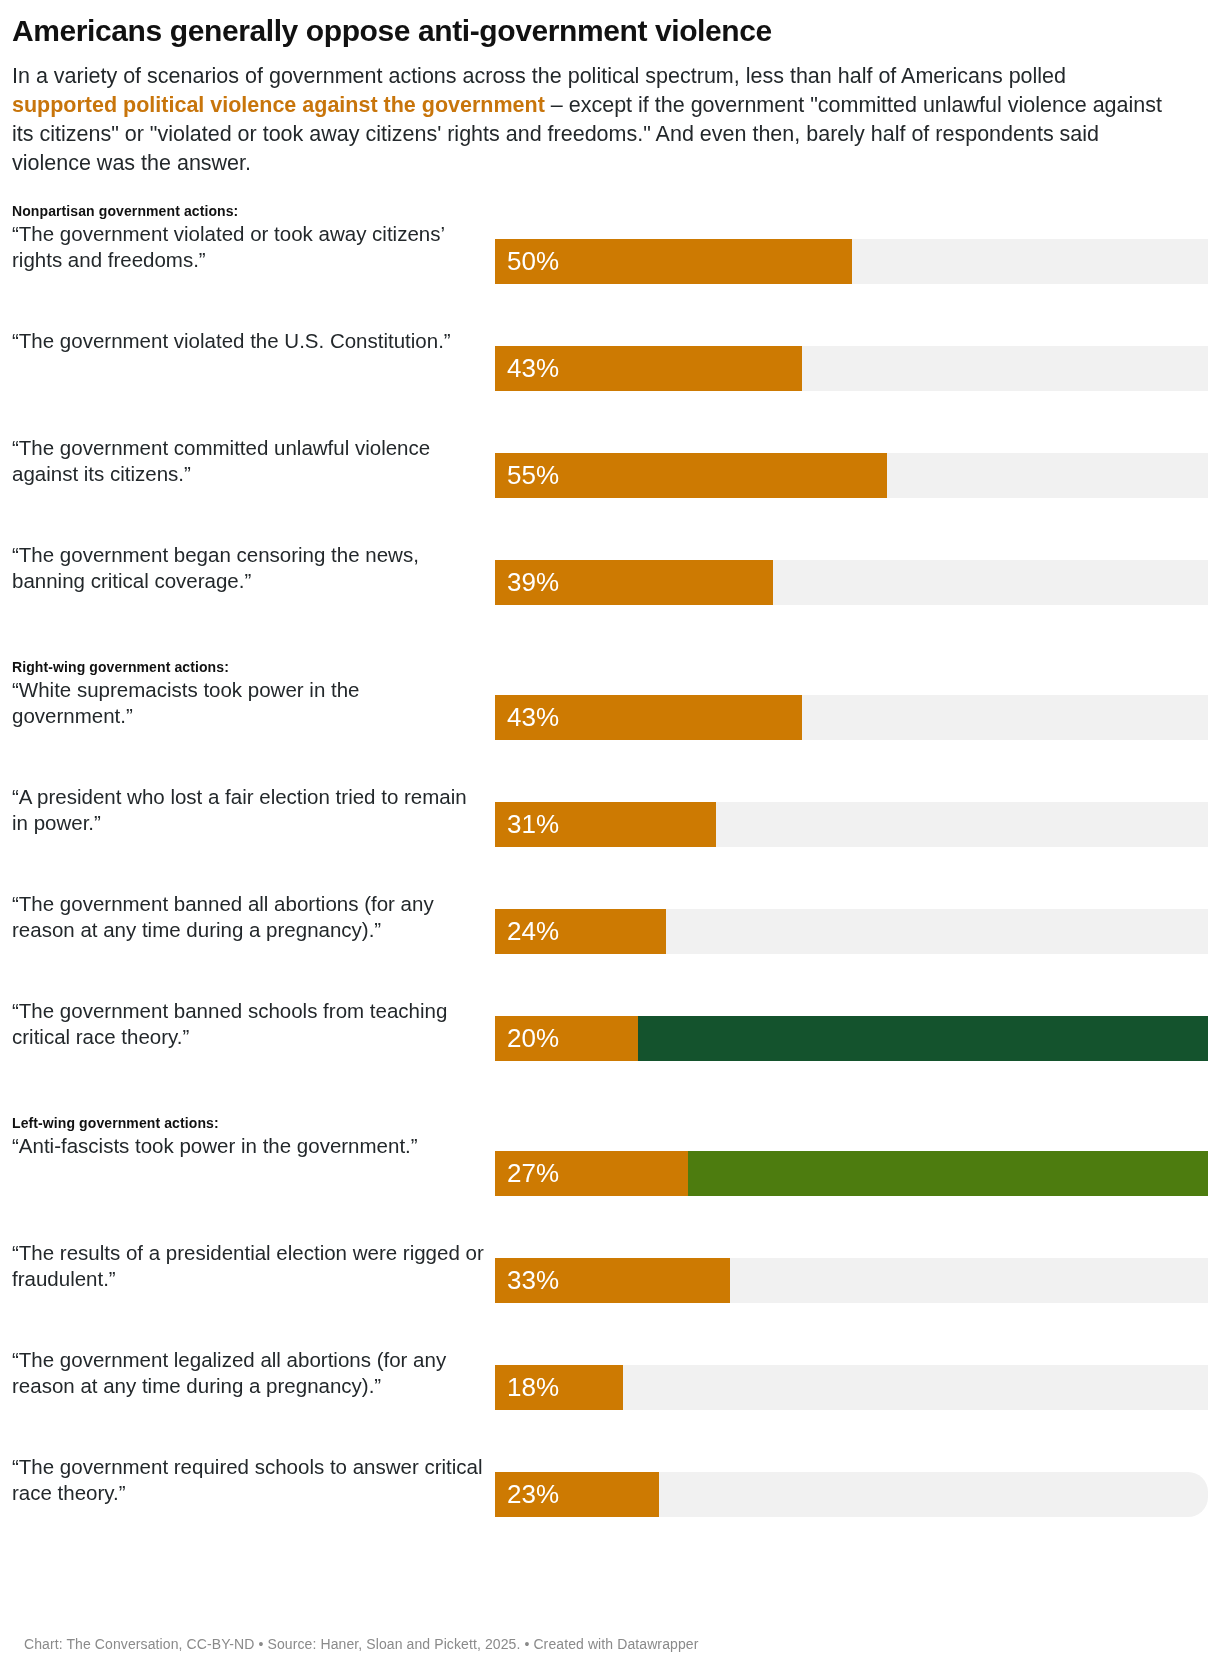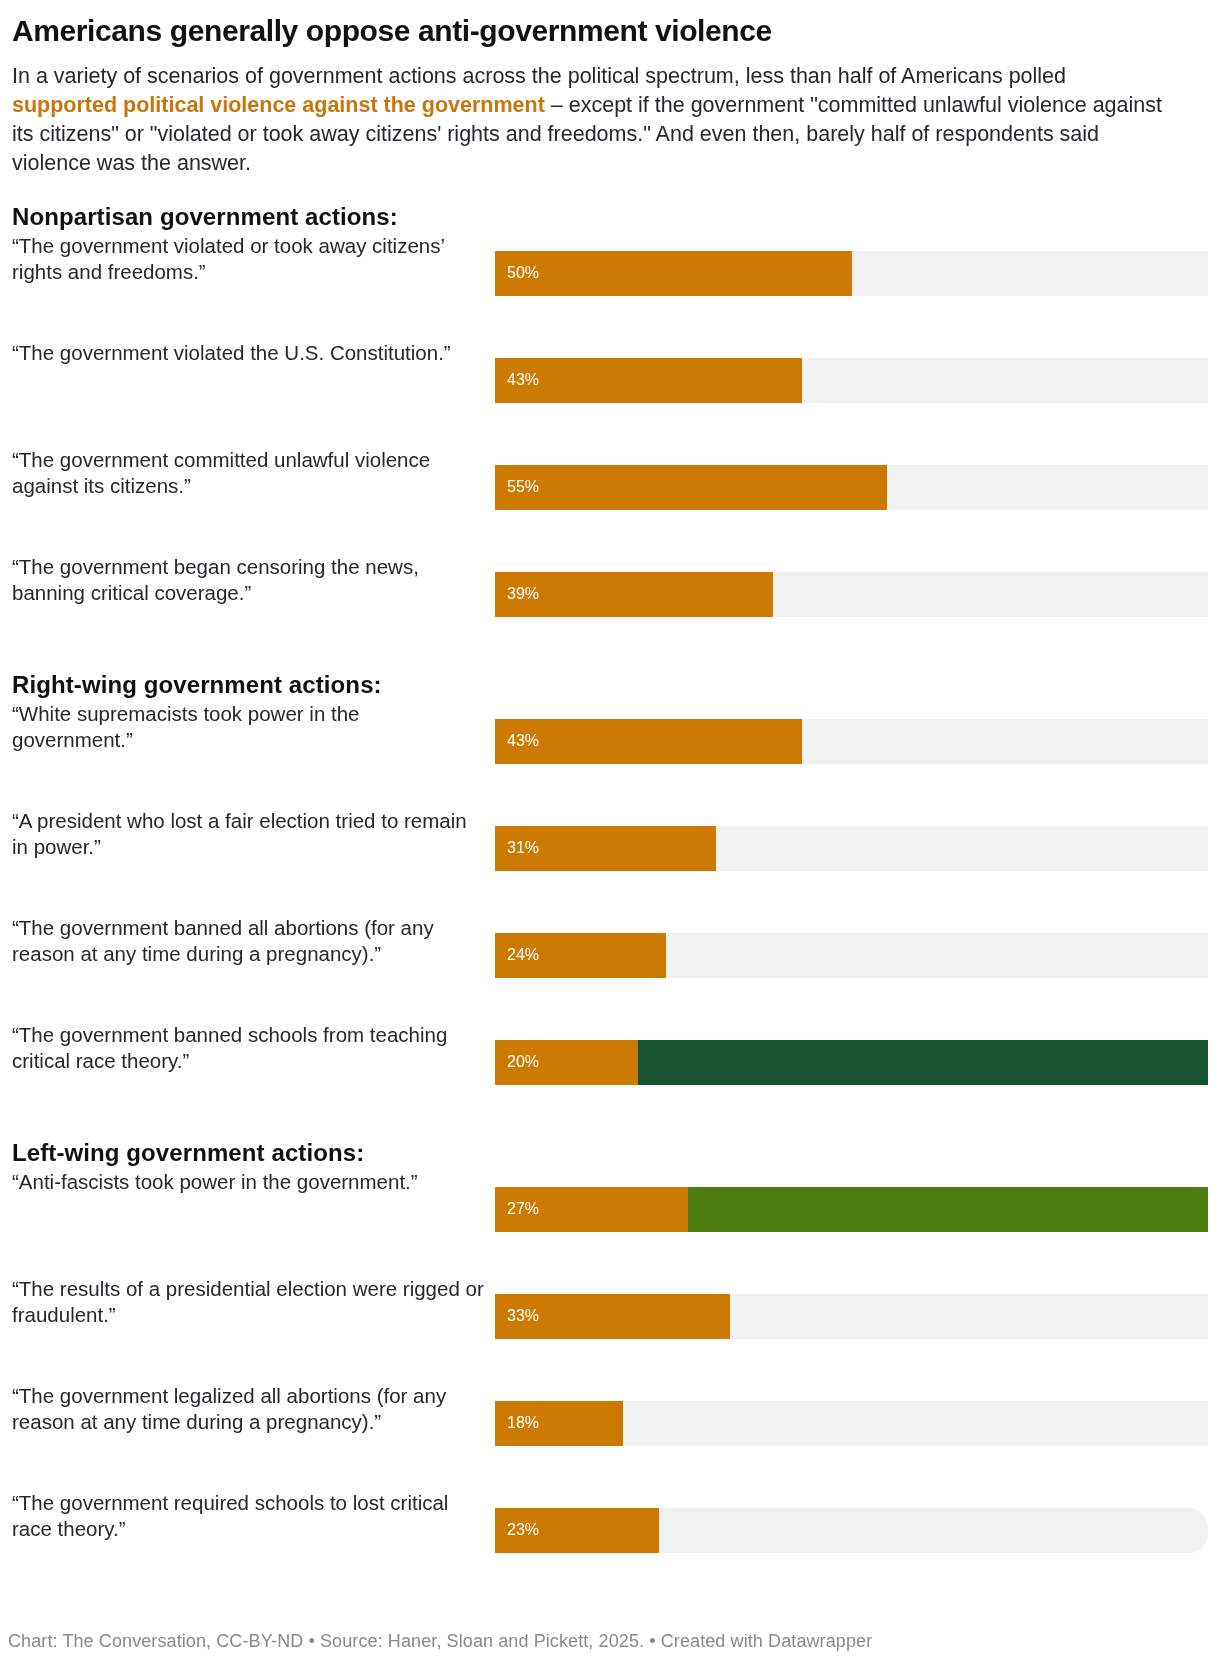--- a/index.html
+++ b/index.html
@@ -41,21 +41,21 @@
   .chart-desc .hl {
     color: #c8750b;
     font-weight: bold;
   }
   
   .chart-body {
     position: relative;
     width: 1196px;
   }
   .group-heading {
-    font-size: 24px;
+    font-size: 14px;
     font-weight: bold;
     color: #111111;
     margin: 0 0 2px 0;
     letter-spacing: 0.1px;
   }
   .group {
     margin-bottom: 0;
   }
   .group + .group {
     margin-top: 30px;
@@ -91,30 +91,30 @@
     top: 0;
     height: 100%;
     background: #cd7a02;
   }
   .bar-value {
     position: absolute;
     left: 12px;
     top: 50%;
     transform: translateY(-50%);
     color: #ffffff;
-    font-size: 16px;
+    font-size: 26px;
     line-height: 1;
     white-space: nowrap;
   }
   
   .chart-footer {
     position: absolute;
-    left: 8px;
+    left: 24px;
     bottom: 16px;
-    font-size: 18px;
+    font-size: 14px;
     color: #8a8a8a;
     letter-spacing: 0.1px;
   }
 </style>
 </head>
 <body>
 
 <div class="page">
 
   <h1 class="chart-title">Americans generally oppose anti-government violence</h1>
@@ -212,21 +212,21 @@
         </div>
         <div class="bar-row">
           <div class="bar-label">“The government legalized all abortions (for any reason at any time during a pregnancy).”</div>
           <div class="bar-track" style="background: rgb(241, 241, 241);">
             <div class="bar-fill" style="width: 18%; background: rgb(205, 122, 2);">
               <div class="bar-value" style="color: rgb(255, 255, 255);">18%</div>
             </div>
           </div>
         </div>
         <div class="bar-row">
-          <div class="bar-label">“The government required schools to lost critical race theory.”</div>
+          <div class="bar-label">“The government required schools to answer critical race theory.”</div>
           <div class="bar-track" style="background: rgb(241, 241, 241); border-radius: 20px;">
             <div class="bar-fill" style="width: 23%; background: rgb(205, 122, 2);">
               <div class="bar-value" style="color: rgb(255, 255, 255);">23%</div>
             </div>
           </div>
         </div>
       </div>
     </div>
 
   <div class="chart-footer">Chart: The Conversation, CC-BY-ND • Source: Haner, Sloan and Pickett, 2025. • Created with Datawrapper</div>

